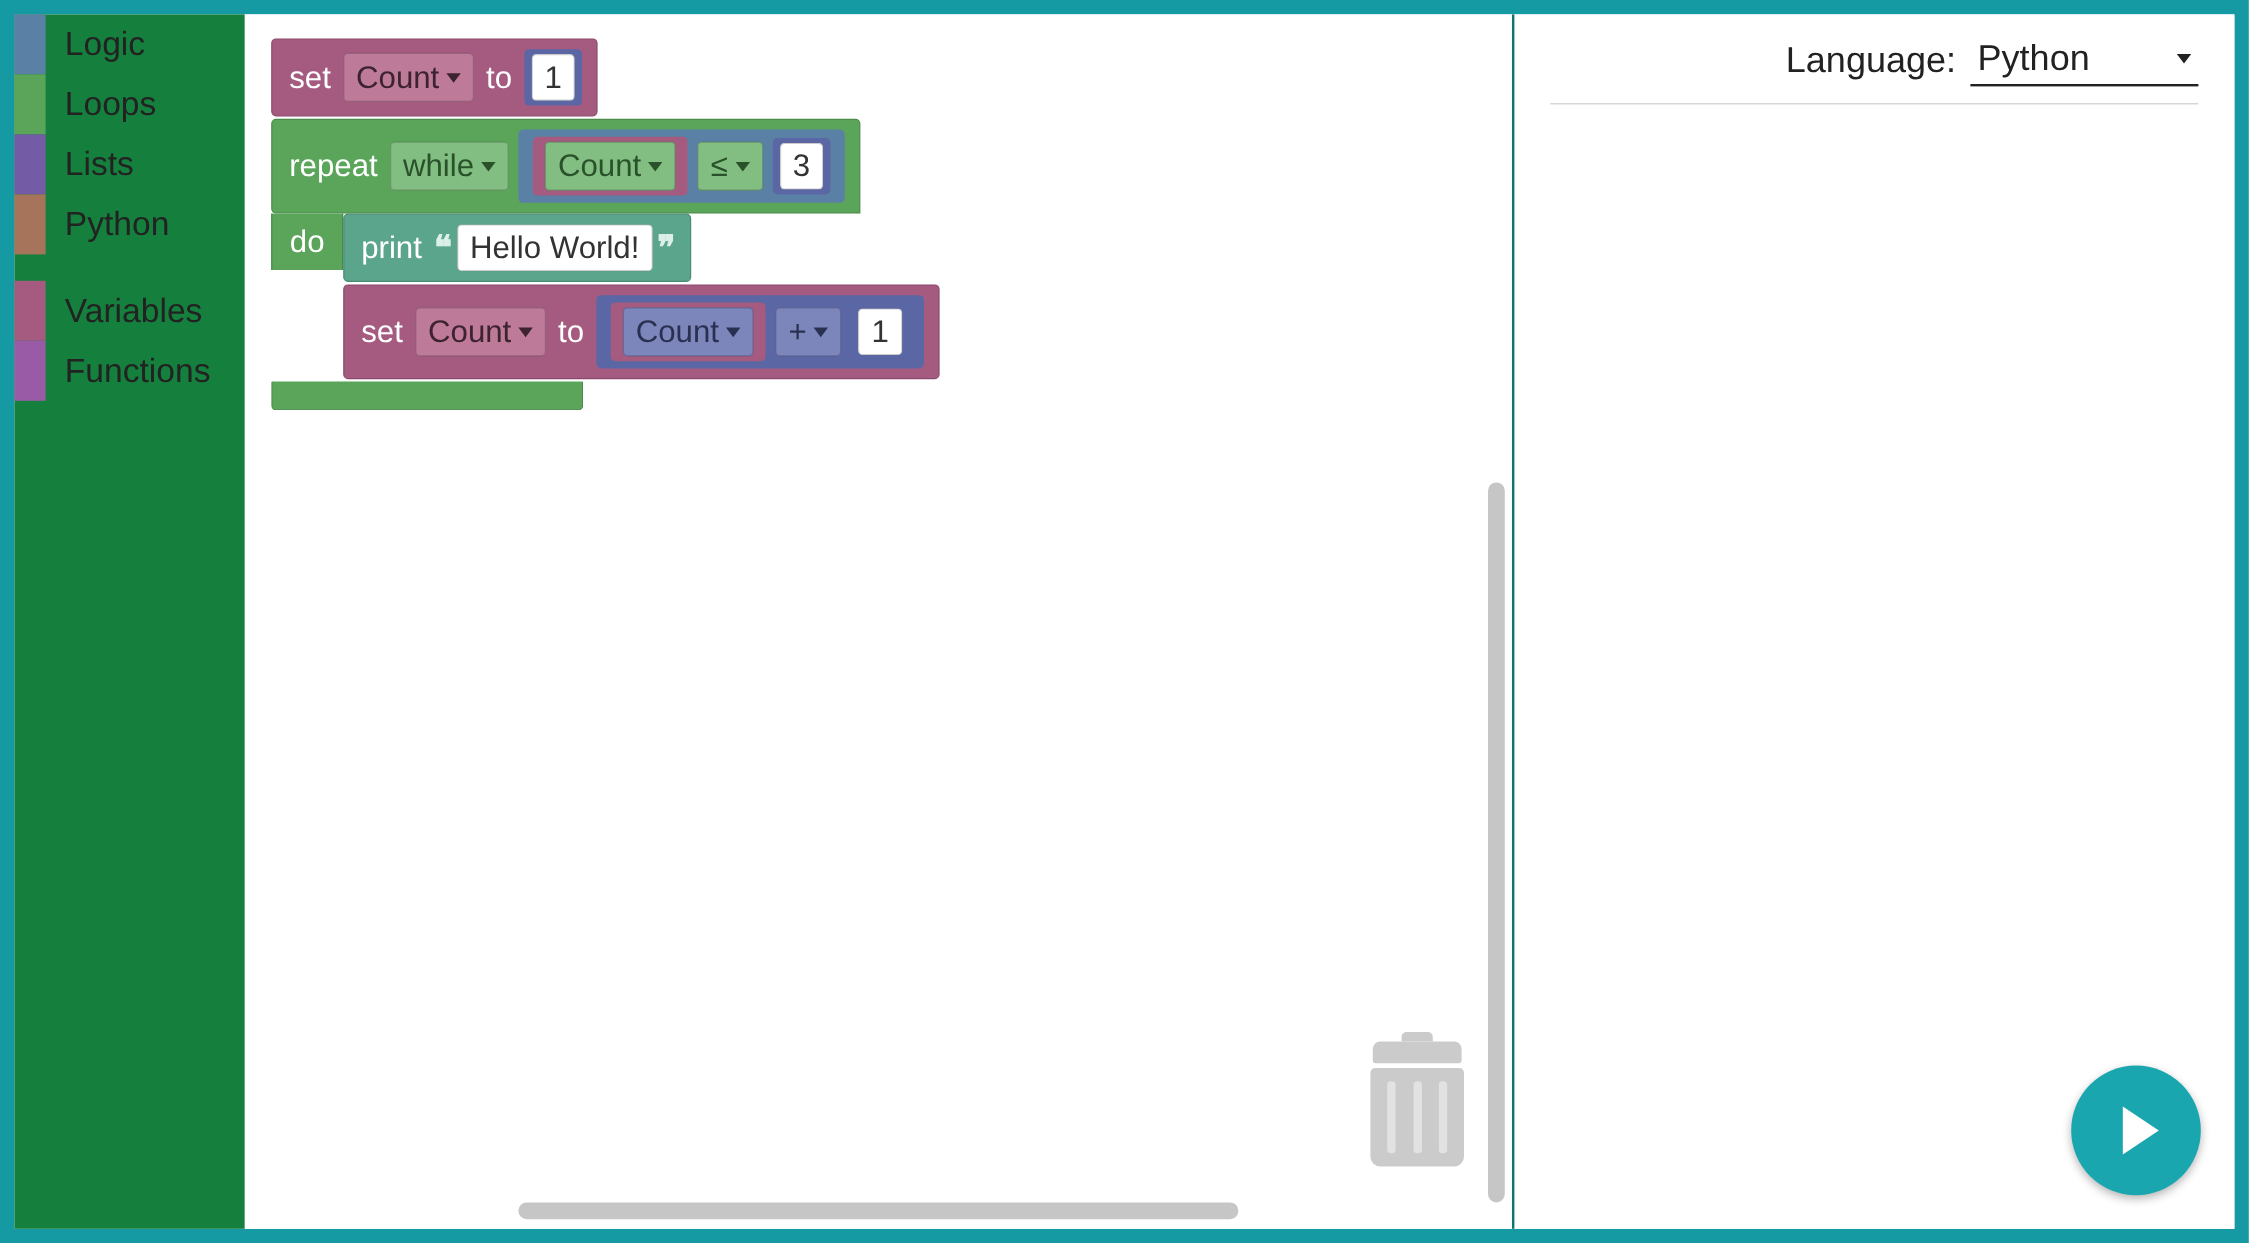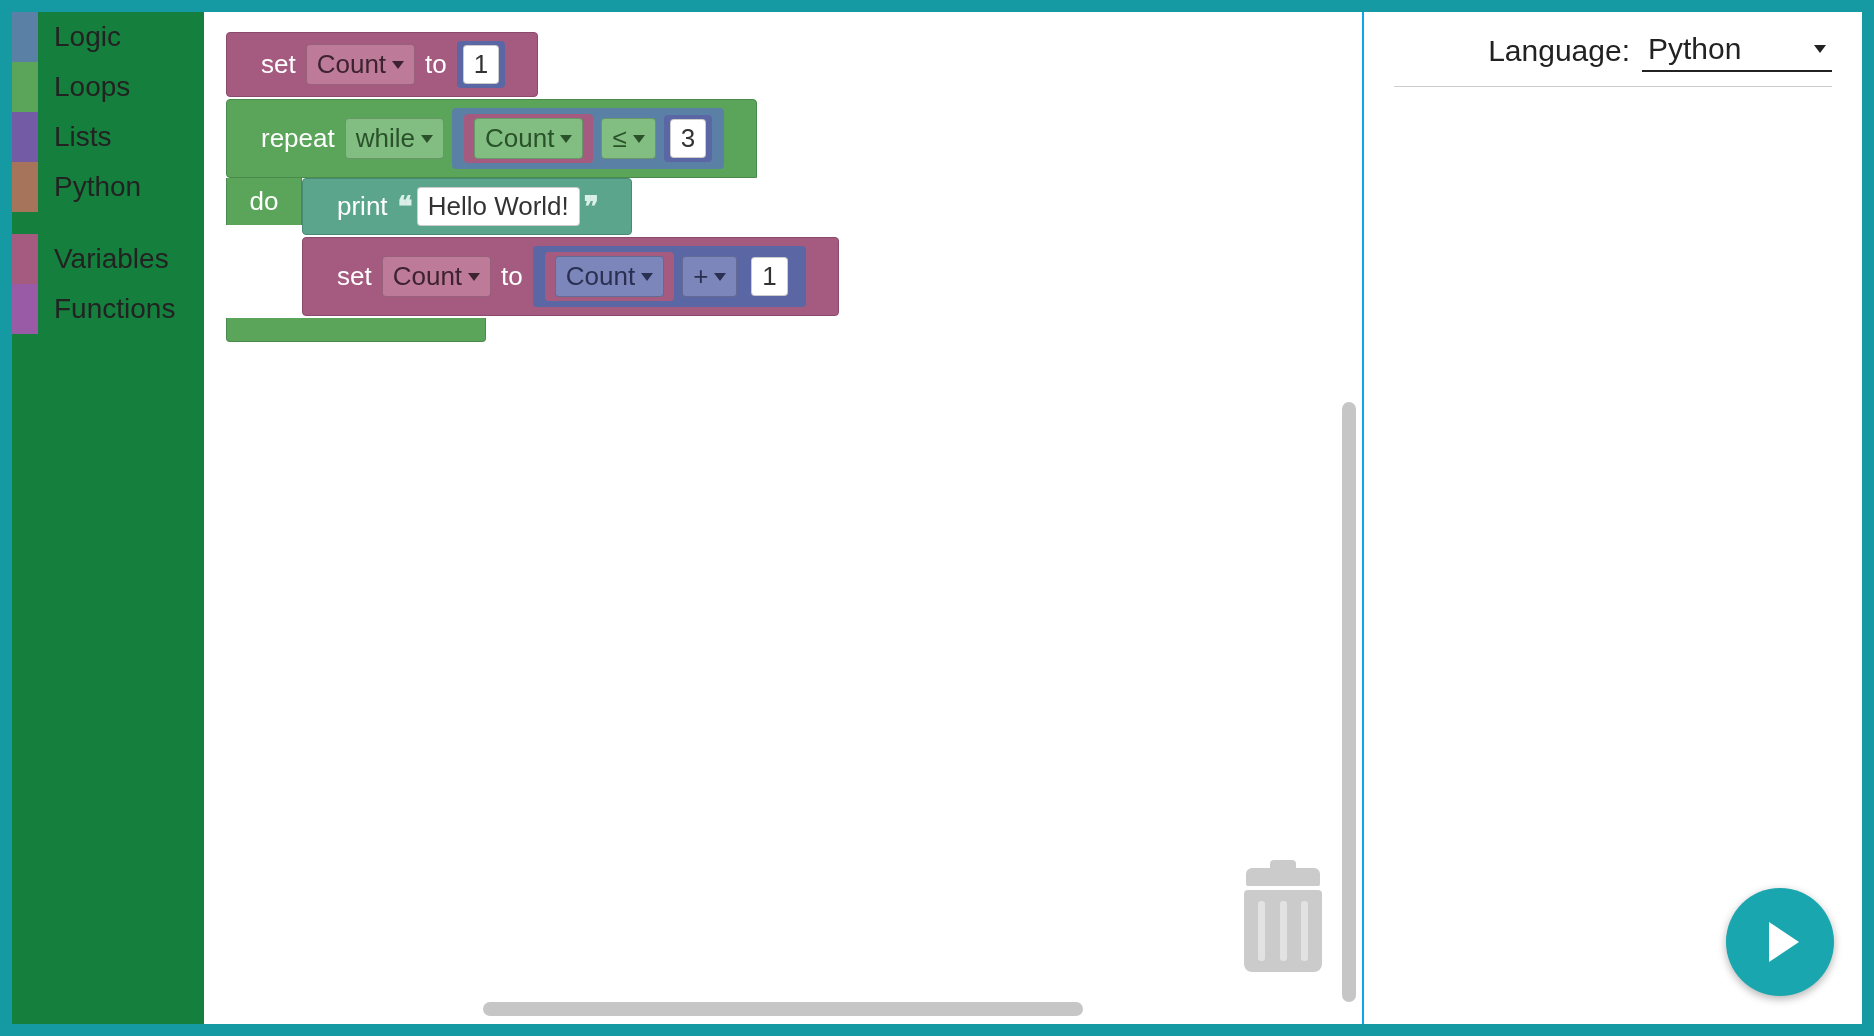--- a/index.html
+++ b/index.html
@@ -65,21 +65,21 @@
 }
 
 
 .block {
   position: relative;
   display: inline-flex;
   align-items: center;
   color: #fff;
   font-size: 26px;
   border-radius: 4px;
-  padding: 8px 28px;
+  padding: 8px 8px;
   border: 1px solid rgba(0,0,0,0.25);
   white-space: nowrap;
 }
 .block .label { margin: 0 6px; }
 .block .dropdown {
   display: inline-flex;
   align-items: center;
   border-radius: 4px;
   padding: 4px 10px;
   margin: 0 4px;
@@ -187,23 +187,23 @@
 .vscroll {
   position:absolute;
   top:390px; right:6px;
   width:14px; height:600px;
   background:#c6c6c6;
   border-radius:7px;
 }
 
 
 .code-panel {
-  width: 500px;
+  width: 602px;
   flex-shrink:0;
-  border-left: 2px solid #0ea5e9;
+  border-left: 2px solid #0f766e;
   padding: 18px 30px;
   position:relative;
   background:#fff;
 }
 .lang-row {
   display:flex;
   justify-content:flex-end;
   align-items:center;
   gap:12px;
   border-bottom:1px solid #ccc;
@@ -318,21 +318,21 @@
                 <span class="dd-arrow"></span>
               </span>
               <span class="socket b-math">
                 <span class="numfield">3</span>
               </span>
             </span>
           </div>
 
           
           <div class="row">
-            <div class="block b-loops" style="border-radius:0; width:76px; justify-content:center; border-top:none; border-bottom:none;">
+            <div class="block b-loops" style="border-radius:0; width:60px; justify-content:center; border-top:none; border-bottom:none;">
               <span class="label">do</span>
             </div>
 
             <div class="stack">
 
               <div class="block b-text">
                 <span class="label">print</span>
                 <span class="quote">❝</span>
                 <span class="txtfield">Hello World!</span>
                 <span class="quote">❞</span>

